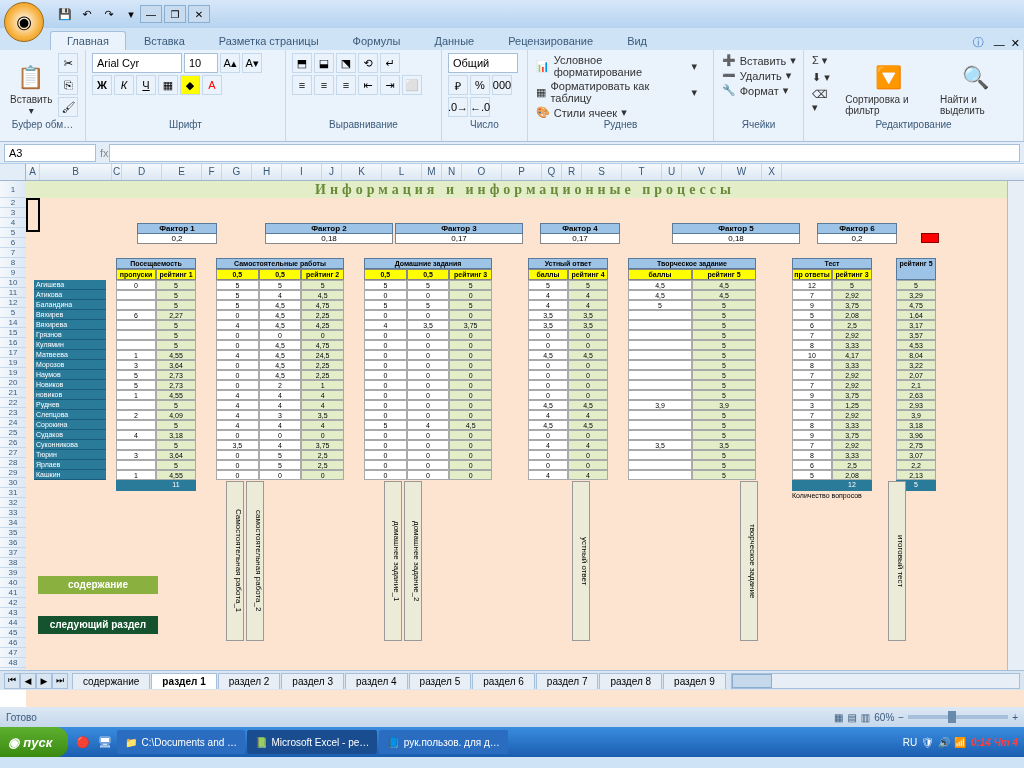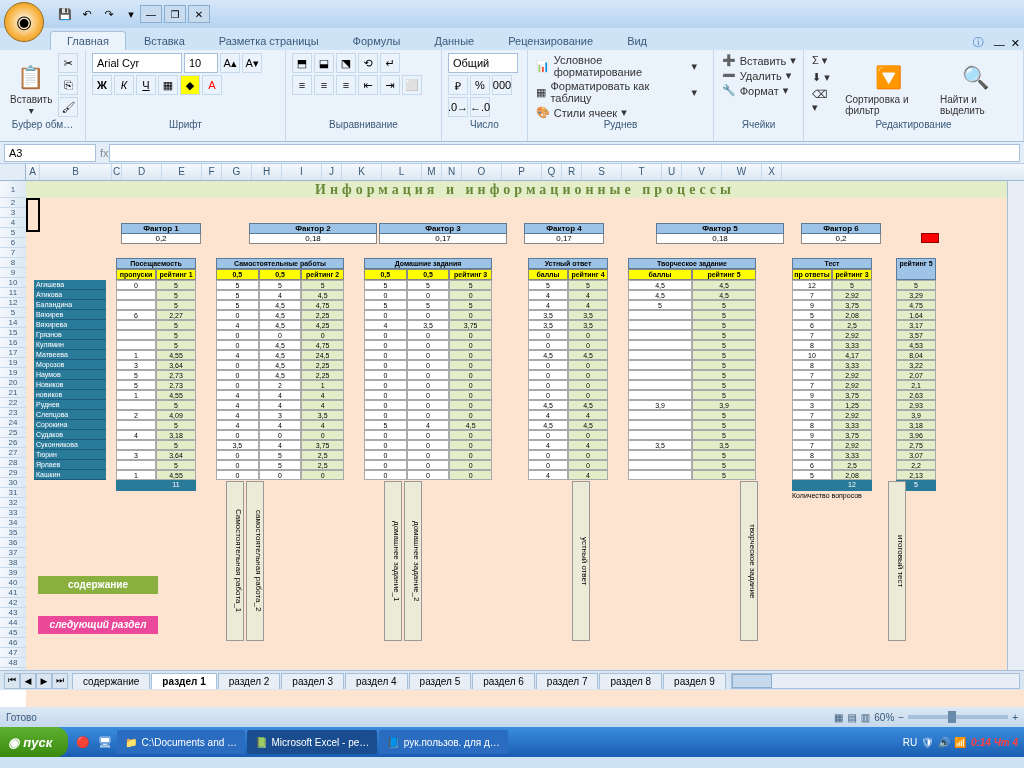--- a/index.html
+++ b/index.html
@@ -47,21 +47,21 @@
 .tbl { display:flex; flex-direction:column; }
 .thdr { height:11px; background:#9dc3e6; border:1px solid #5a7a9a; text-align:center; font-size:7px; font-weight:bold; line-height:10px; }
 .tsub { height:11px; background:#ffff00; display:flex; }
 .tsub span { flex:1; border:1px solid #888; text-align:center; font-size:7px; line-height:9px; font-weight:bold; }
 .trow { height:10px; display:flex; }
 .trow span { flex:1; border:1px solid #aaa; text-align:center; font-size:7px; line-height:9px; background:#e3eec9; }
 .trow span.w { background:#fff; }
 .tfoot { height:11px; background:#2a7a9a; color:#fff; display:flex; }
 .tfoot span { flex:1; text-align:center; font-size:7px; line-height:10px; }
 .btn-content { position:absolute; left:12px; top:395px; width:120px; height:18px; background:#8ab040; color:#fff; font-size:10px; font-weight:bold; text-align:center; line-height:18px; }
-.btn-next { position:absolute; left:12px; top:435px; width:120px; height:18px; background:#ec4899; color:#fff; font-size:10px; font-weight:bold; text-align:center; line-height:18px;font-style:italic; }
+.btn-next { position:absolute; left:12px; top:435px; width:120px; height:18px; background:#14532d; color:#fff; font-size:10px; font-weight:bold; text-align:center; line-height:18px; }
 .vlabel-row { position:absolute; top:300px; display:flex; }
 .vbox { width:18px; height:160px; background:#ecebd8; border:1px solid #999; writing-mode:vertical-rl; text-align:center; font-size:8px; padding:4px 0; }
 .sheet-tabs { position:absolute; bottom:17px; left:0; right:0; height:20px; background:#d9e6f2; display:flex; align-items:center; border-top:1px solid #a6c0dc; }
 .tab-nav { display:flex; margin:0 4px; }
 .tab-nav span { width:16px; height:16px; border:1px solid #a6c0dc; display:flex; align-items:center; justify-content:center; font-size:9px; }
 .stab { padding:2px 10px; background:#e8eef5; border:1px solid #a6c0dc; border-bottom:none; font-size:10px; margin-right:1px; }
 .stab.active { background:#fff; font-weight:bold; }
 .hscroll { flex:1; height:16px; background:#e8eef5; border:1px solid #a6c0dc; margin:0 4px; position:relative; }
 .hscroll-thumb { position:absolute; left:0; width:40px; height:14px; background:#c5d8ec; border:1px solid #8aaed0; }
 .vscroll { position:absolute; right:0; top:17px; bottom:37px; width:17px; background:#e8eef5; border-left:1px solid #a6c0dc; }
@@ -297,21 +297,21 @@
       <div class="rowh">46</div>
       <div class="rowh">47</div>
       <div class="rowh">48</div>
       <div class="rowh">49</div>
     </div>
   <div class="grid-content">
     <div class="main-title">Информация  и  информационные   процессы</div>
     <div class="sel-cell"></div>
 
     <div class="factors-row" id="factors" style="left:95px">
-        <div class="factor-block" style="margin-left: 0px; width: 80px;">
+        <div class="factor-block" style="margin-left: 16px; width: 80px;">
           <div class="fhdr">Фактор 1</div>
           <div class="fval">0,2</div>
         </div>
         <div class="factor-block" style="margin-left: 48px; width: 128px;">
           <div class="fhdr">Фактор 2</div>
           <div class="fval">0,18</div>
         </div>
         <div class="factor-block" style="margin-left: 2px; width: 128px;">
           <div class="fhdr">Фактор 3</div>
           <div class="fval">0,17</div>

